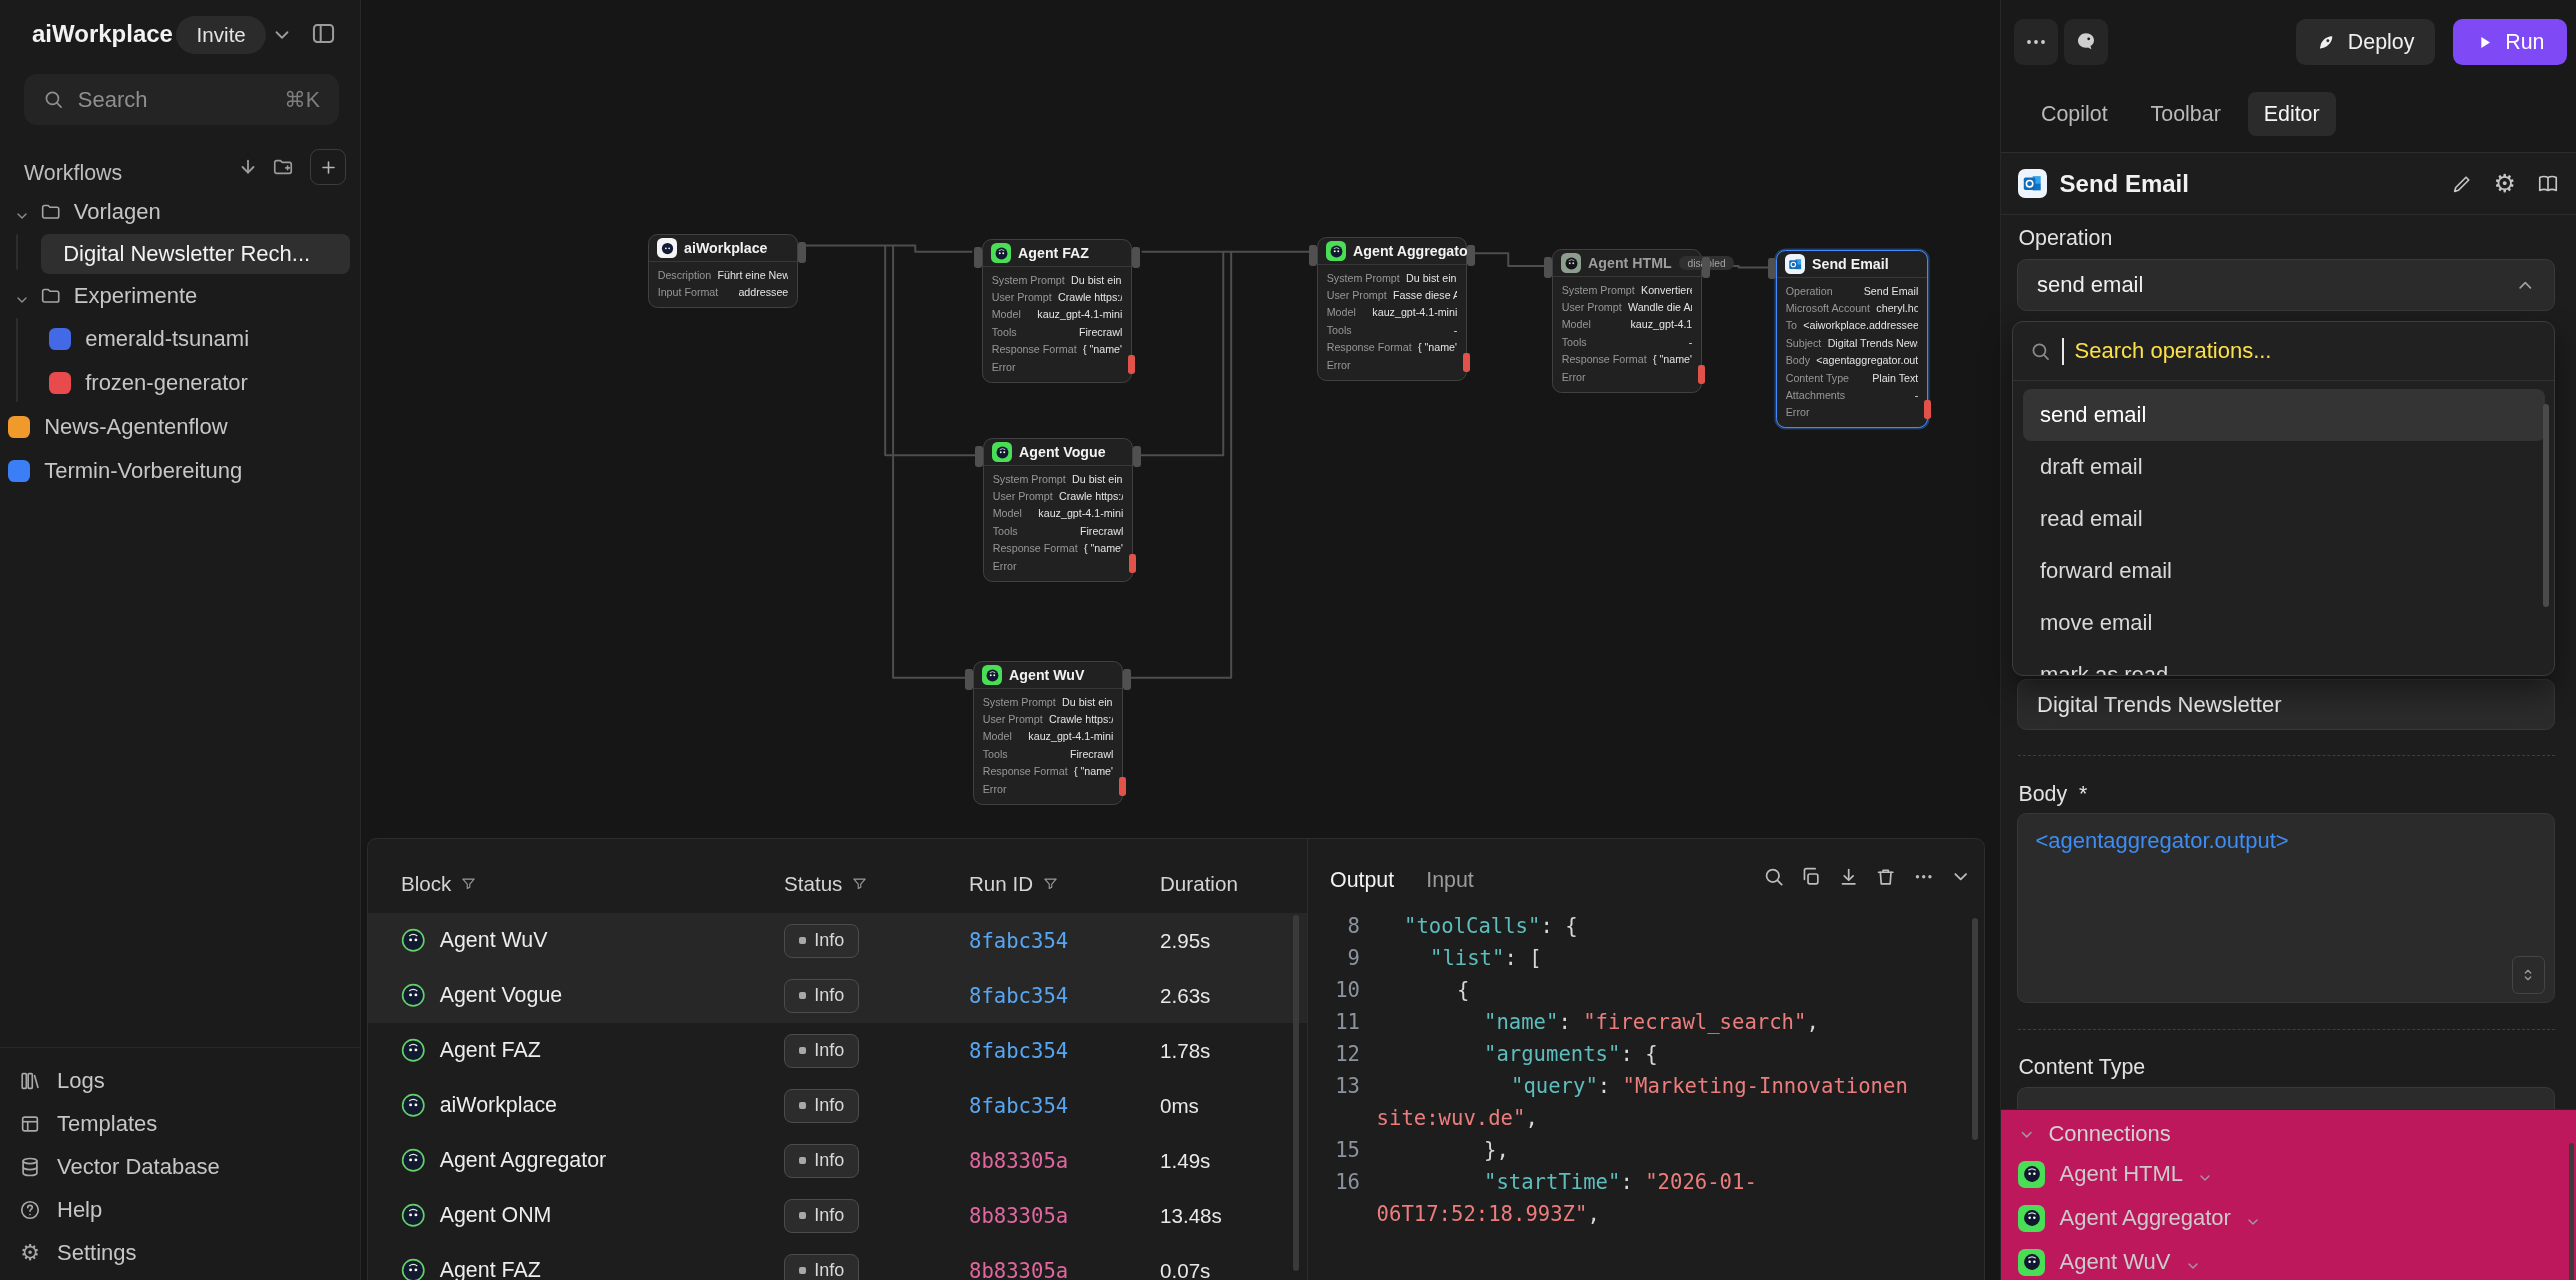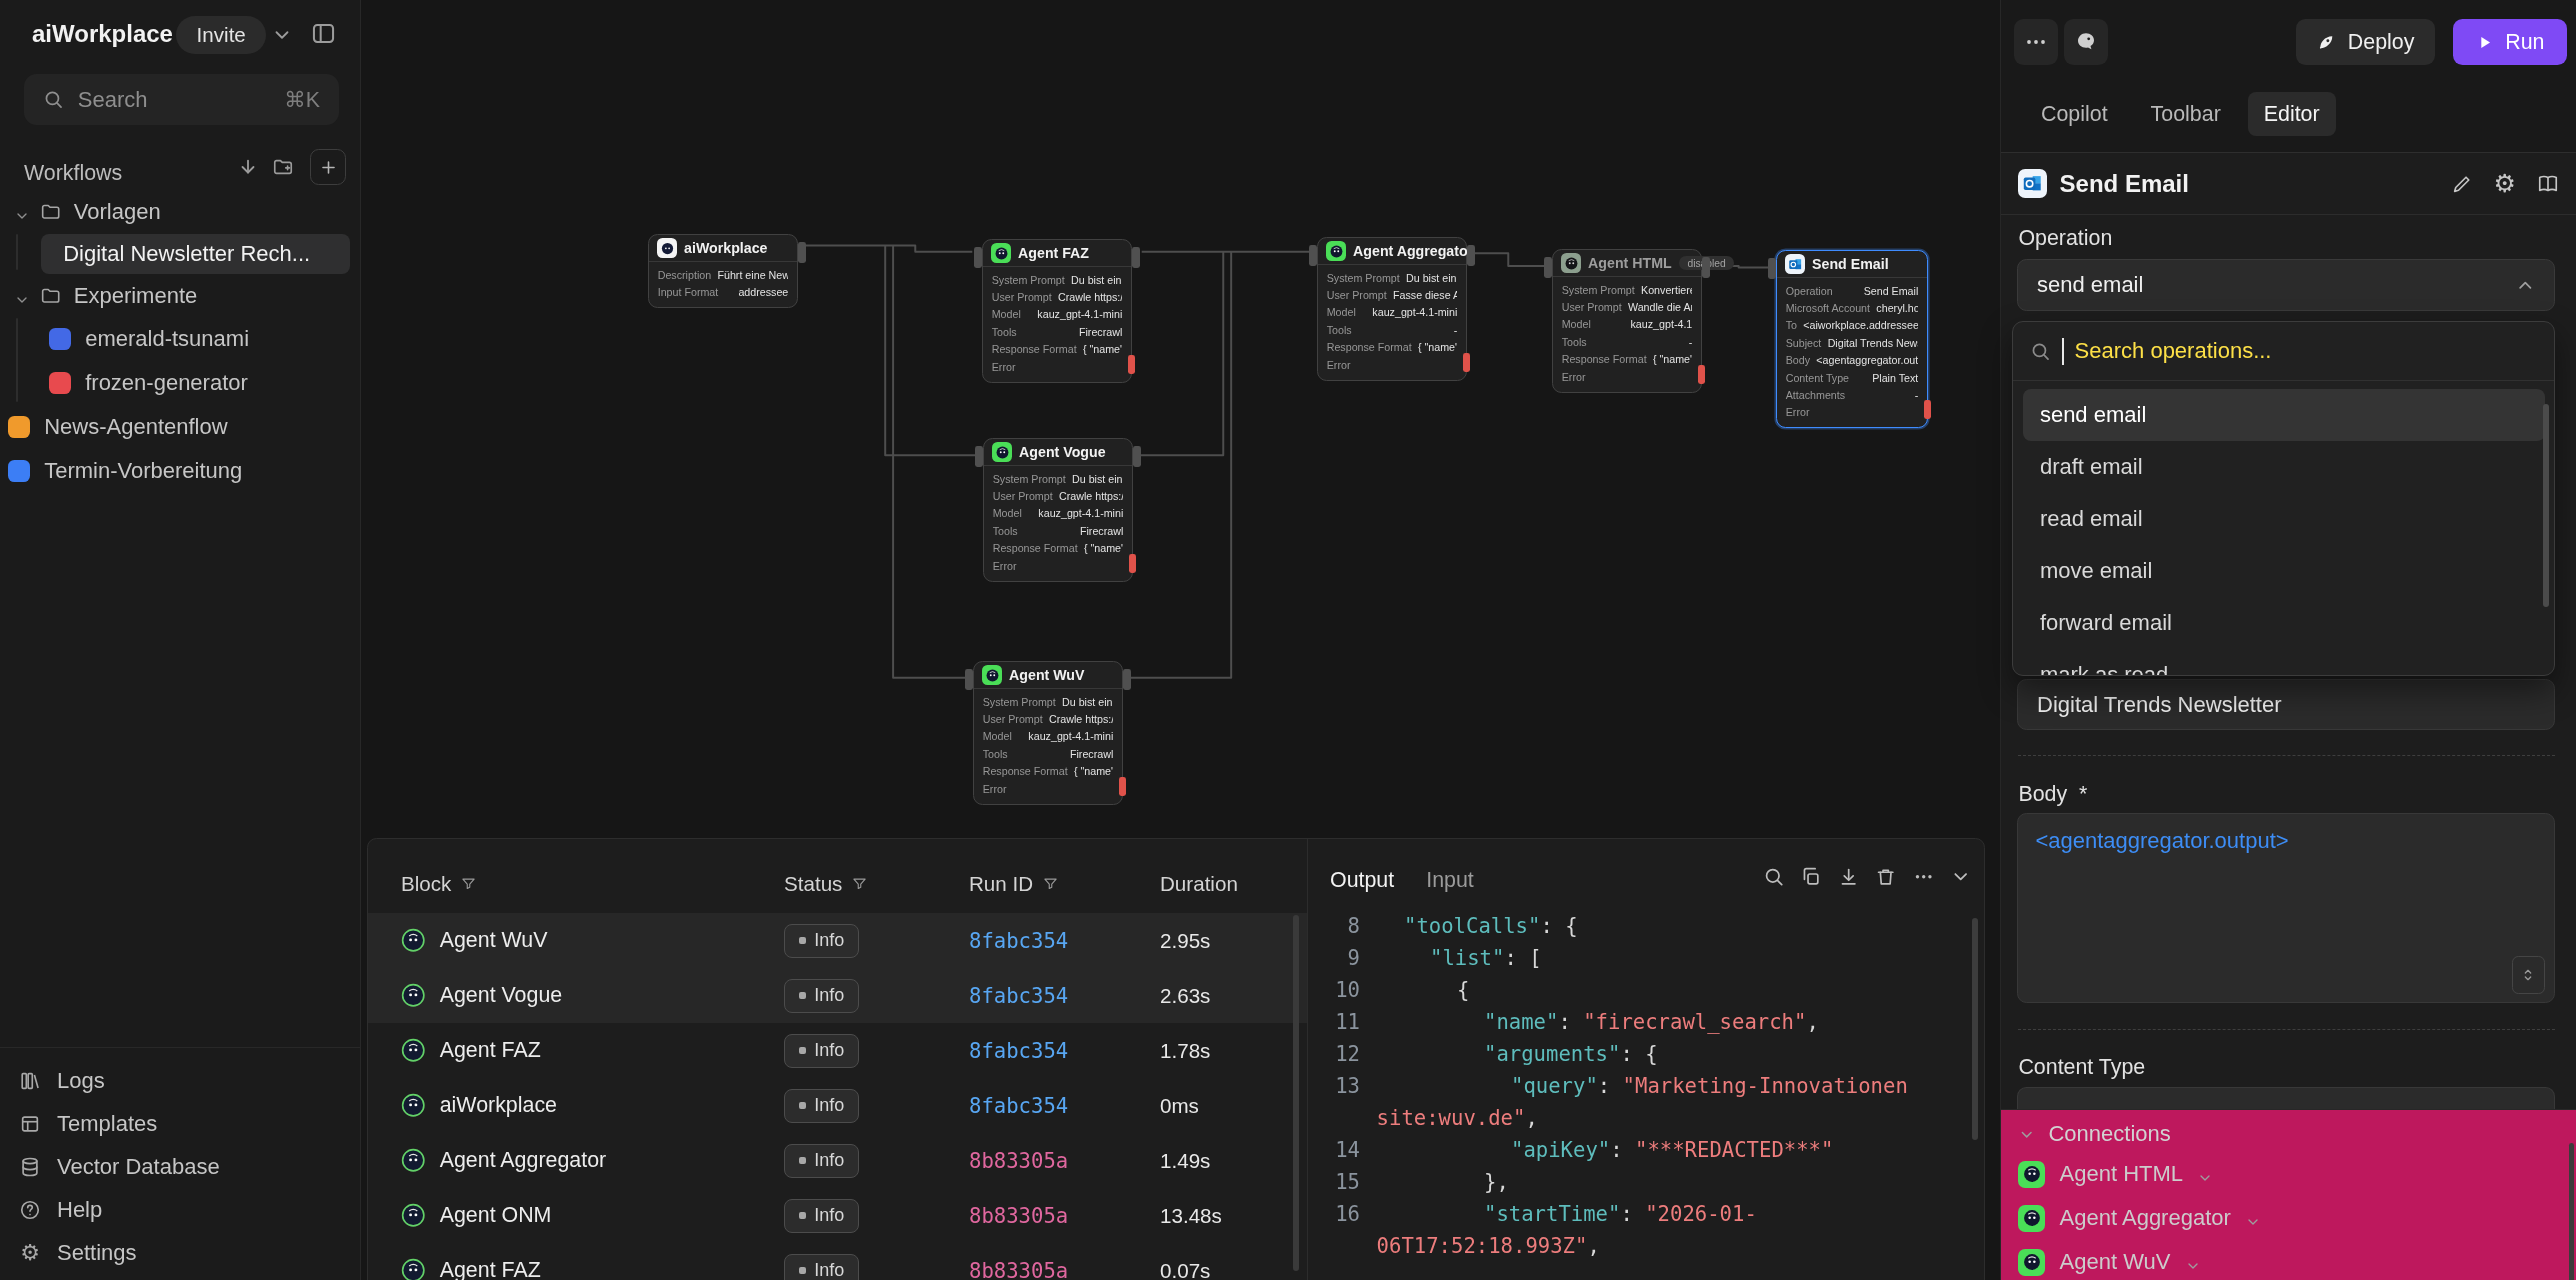--- a/index.html
+++ b/index.html
@@ -780,21 +780,20 @@
           </svg>
       </div>
       <div class="code" id="code">
           <div class="cline"><span class="ln-num">8</span><span style="margin-left: 44px;"><span class="c-key">"toolCalls"</span><span class="c-p">: {</span></span></div>
           <div class="cline"><span class="ln-num">9</span><span style="margin-left: 70px;"><span class="c-key">"list"</span><span class="c-p">: [</span></span></div>
           <div class="cline"><span class="ln-num">10</span><span style="margin-left: 97px;"><span class="c-p">{</span></span></div>
           <div class="cline"><span class="ln-num">11</span><span style="margin-left: 124px;"><span class="c-key">"name"</span><span class="c-p">: </span><span class="c-str">"firecrawl_search"</span><span class="c-p">,</span></span></div>
           <div class="cline"><span class="ln-num">12</span><span style="margin-left: 124px;"><span class="c-key">"arguments"</span><span class="c-p">: {</span></span></div>
           <div class="cline"><span class="ln-num">13</span><span style="margin-left: 151px;"><span class="c-key">"query"</span><span class="c-p">: </span><span class="c-str">"Marketing-Innovationen</span></span></div>
           <div class="cline"><span class="ln-num"></span><span style="margin-left: 16.6px;"><span class="c-str">site:wuv.de"</span><span class="c-p">,</span></span></div>
-          <div class="cline"><span class="ln-num">14</span><span style="margin-left: 151px;"><span class="c-key">"apiKey"</span><span class="c-p">: </span><span class="c-str">"***REDACTED***"</span></span></div>
           <div class="cline"><span class="ln-num">15</span><span style="margin-left: 124px;"><span class="c-p">},</span></span></div>
           <div class="cline"><span class="ln-num">16</span><span style="margin-left: 124px;"><span class="c-key">"startTime"</span><span class="c-p">: </span><span class="c-str">"2026-01-</span></span></div>
           <div class="cline"><span class="ln-num"></span><span style="margin-left: 16.6px;"><span class="c-str">06T17:52:18.993Z"</span><span class="c-p">,</span></span></div>
         </div>
       <div class="cj-scroll"></div>
     </div>
   </section>
 
   <aside class="rpanel">
     <div class="rp-actions">
@@ -890,22 +889,22 @@
               <circle cx="11" cy="11" r="7"></circle>
               <line x1="16.5" y1="16.5" x2="21" y2="21"></line>
             </svg>
           <span class="dd-caret"></span>
           <span class="dd-ph">Search operations...</span>
         </div>
         <div class="dd-opts" id="dd-opts">
             <div class="dd-opt active">send email</div>
             <div class="dd-opt">draft email</div>
             <div class="dd-opt">read email</div>
+            <div class="dd-opt">forward email</div>
             <div class="dd-opt">move email</div>
-            <div class="dd-opt">forward email</div>
             <div class="dd-opt">mark as read</div>
           </div>
         <div class="dd-scroll"></div>
       </div>
 
       <div class="conn">
         <div class="conn-head">
           <svg viewBox="0 0 24 24" fill="none" stroke="currentColor" stroke-width="2" stroke-linecap="round" stroke-linejoin="round">
               <polyline points="6 9 12 15 18 9"></polyline>
             </svg>

